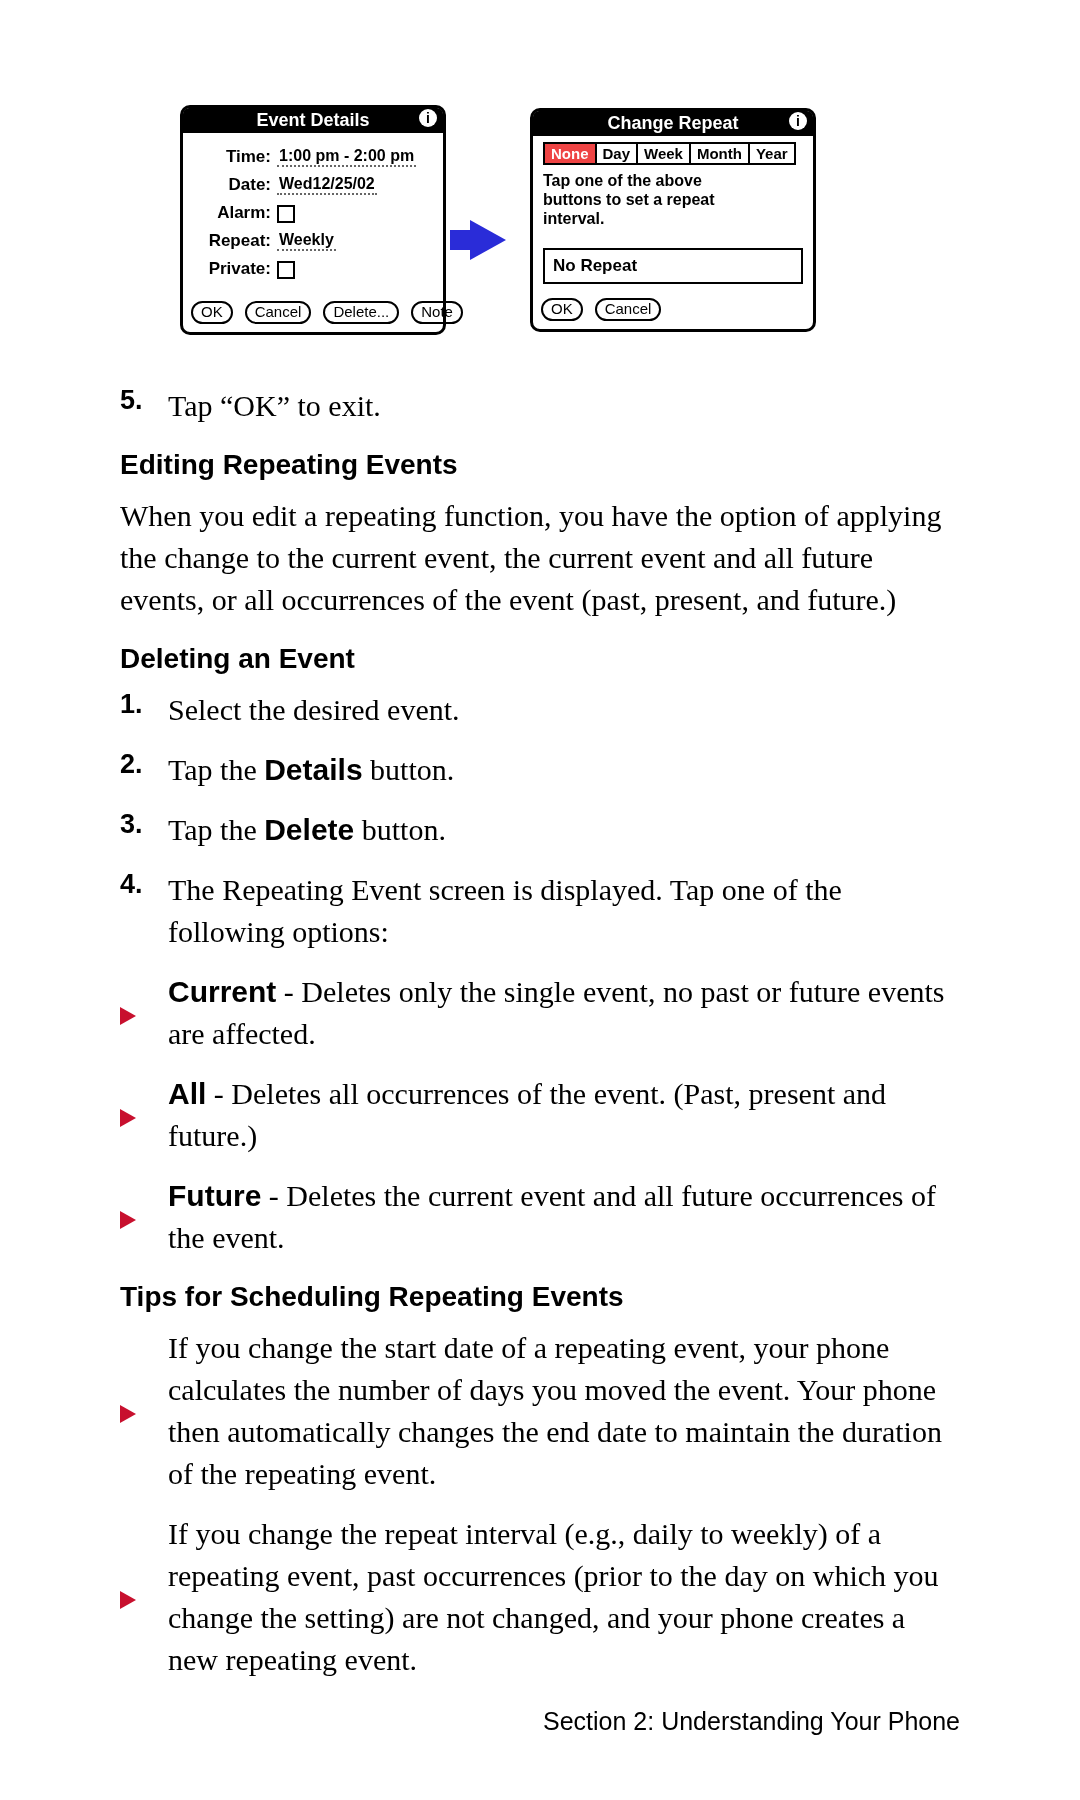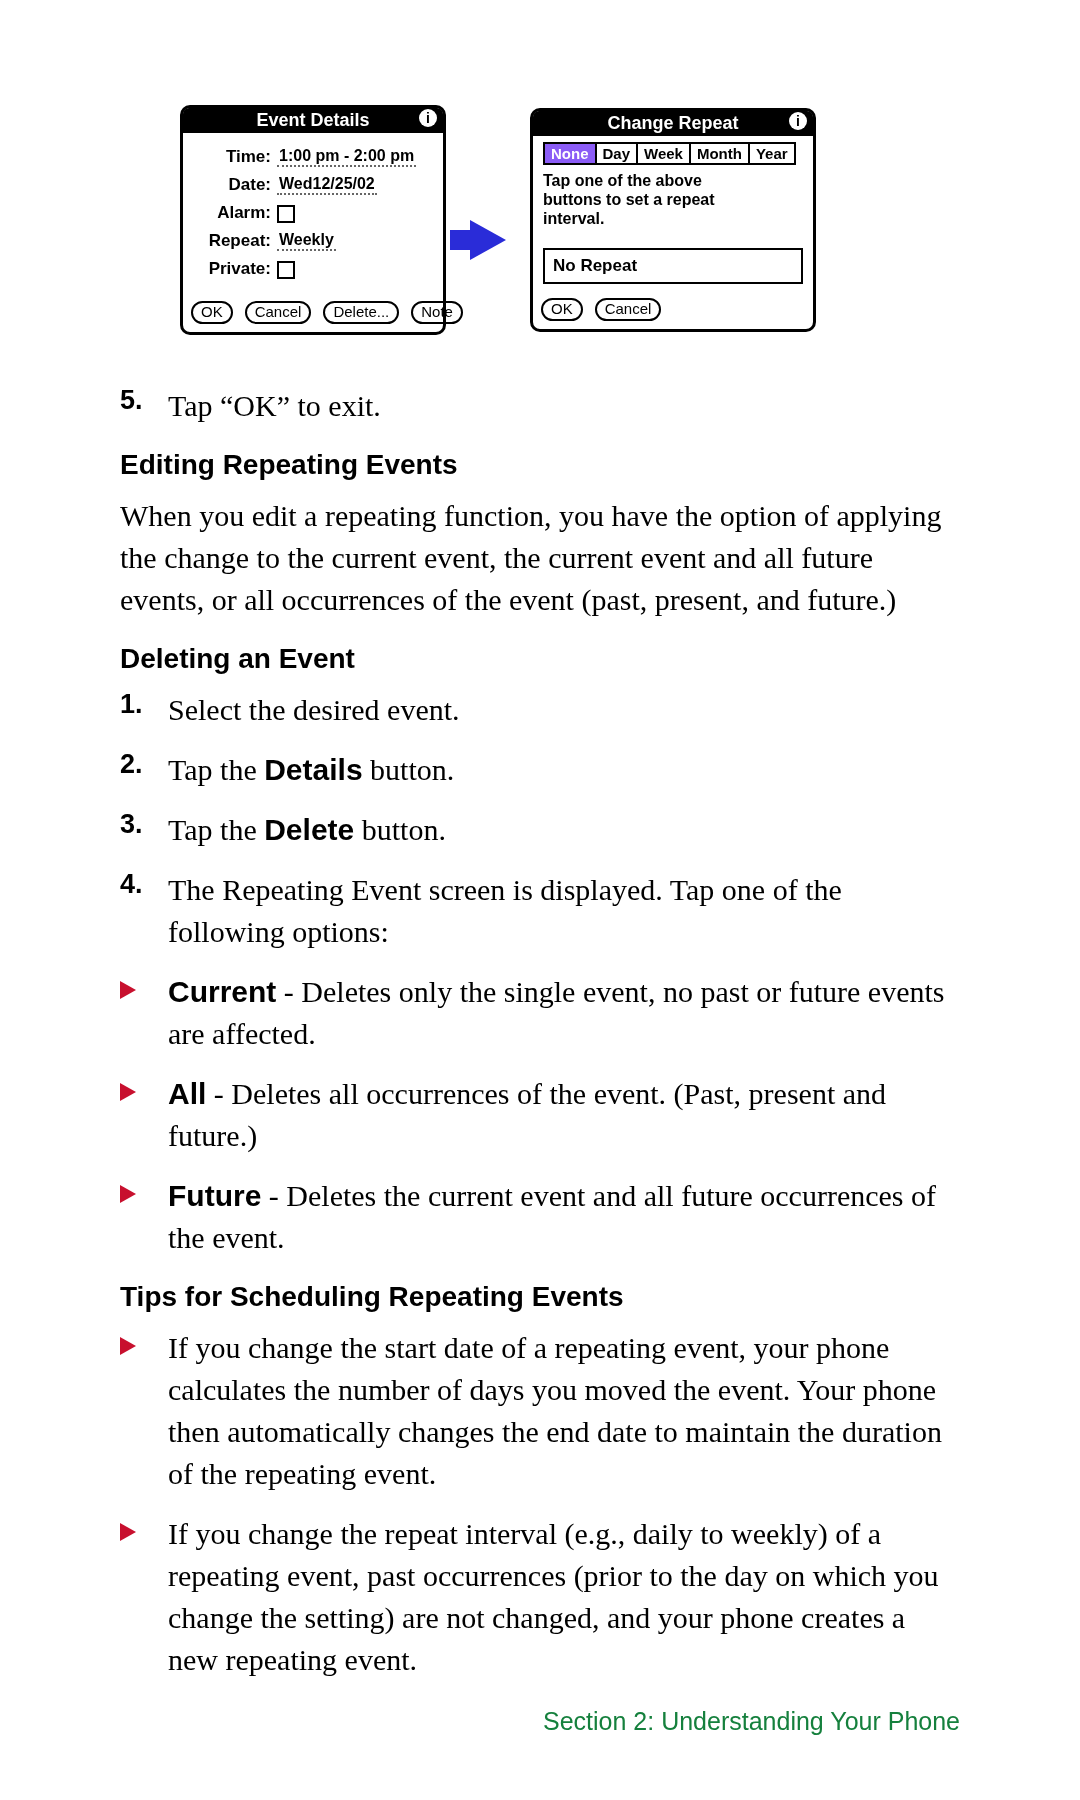--- a/index.html
+++ b/index.html
@@ -15,35 +15,35 @@
   .dotted{border-bottom:2px dotted #666;padding:0 2px;font-weight:bold;font-size:16px}
   .cb{display:inline-block;width:14px;height:14px;border:2px solid #000;vertical-align:middle}
   .btn-row{padding:6px 8px 8px 8px;display:flex;gap:12px}
   .btn{border:2px solid #000;border-radius:12px;padding:1px 8px;font-family:Arial,sans-serif;font-size:15px;font-weight:normal;line-height:1.1}
   .arrow-wrap{display:flex;flex-direction:column;align-items:center;justify-content:center;margin-top:40px}
   .arrow{width:0;height:0;border-top:20px solid transparent;border-bottom:20px solid transparent;border-left:36px solid #2a2cd8;position:relative}
   .arrow::before{content:"";position:absolute;left:-56px;top:-10px;width:22px;height:20px;background:#2a2cd8}
   .seg-row{display:flex;margin-bottom:6px}
   .seg{border:2px solid #000;padding:1px 6px;font-family:Arial,sans-serif;font-size:15px;font-weight:bold}
   .seg+.seg{border-left:none}
-  .seg.sel{background:#8b5cf6;color:#fff}
+  .seg.sel{background:#ef4444;color:#fff}
   .sub-box{border:2px solid #000;padding:6px 8px;margin-top:20px;font-family:Arial,sans-serif;font-size:17px;font-weight:bold}
 
   .ol{margin:0;padding:0;list-style:none}
   .ol>li{display:flex;align-items:flex-start;margin:0 0 18px 0}
   .num{font-family:Arial,sans-serif;font-weight:bold;font-size:27px;width:48px;flex-shrink:0}
   .body{font-size:30px;line-height:1.4}
   .h{font-family:Arial,sans-serif;font-weight:bold;font-size:28px;margin:22px 0 14px 0}
   .ul{margin:0;padding:0;list-style:none}
-  .ul>li{display:flex;align-items:flex-start;margin:0 0 18px 0}
+  .ul>li{display:flex;align-items:center;margin:0 0 18px 0}
   .tri{width:48px;flex-shrink:0;padding-top:10px}
   .tri-shape{width:0;height:0;border-top:9px solid transparent;border-bottom:9px solid transparent;border-left:16px solid #c8102e;display:inline-block}
   strong.sans{font-family:Arial,sans-serif;font-weight:bold}
   .footer{position:absolute;bottom:60px;right:120px;text-align:right}
-  .footer .l1{font-family:Arial,sans-serif;font-size:25px;color:#15803d;margin-bottom:4px}
+  .footer .l1{font-family:Arial,sans-serif;font-size:25px;color:#000000;margin-bottom:4px}
   .footer .l2{font-family:Arial,sans-serif;font-size:27px;font-weight:bold}
   .footer .pn{margin-left:24px}
 </style>
 </head>
 <body>
 
 <div class="page">
 
   <div class="screens">
 

